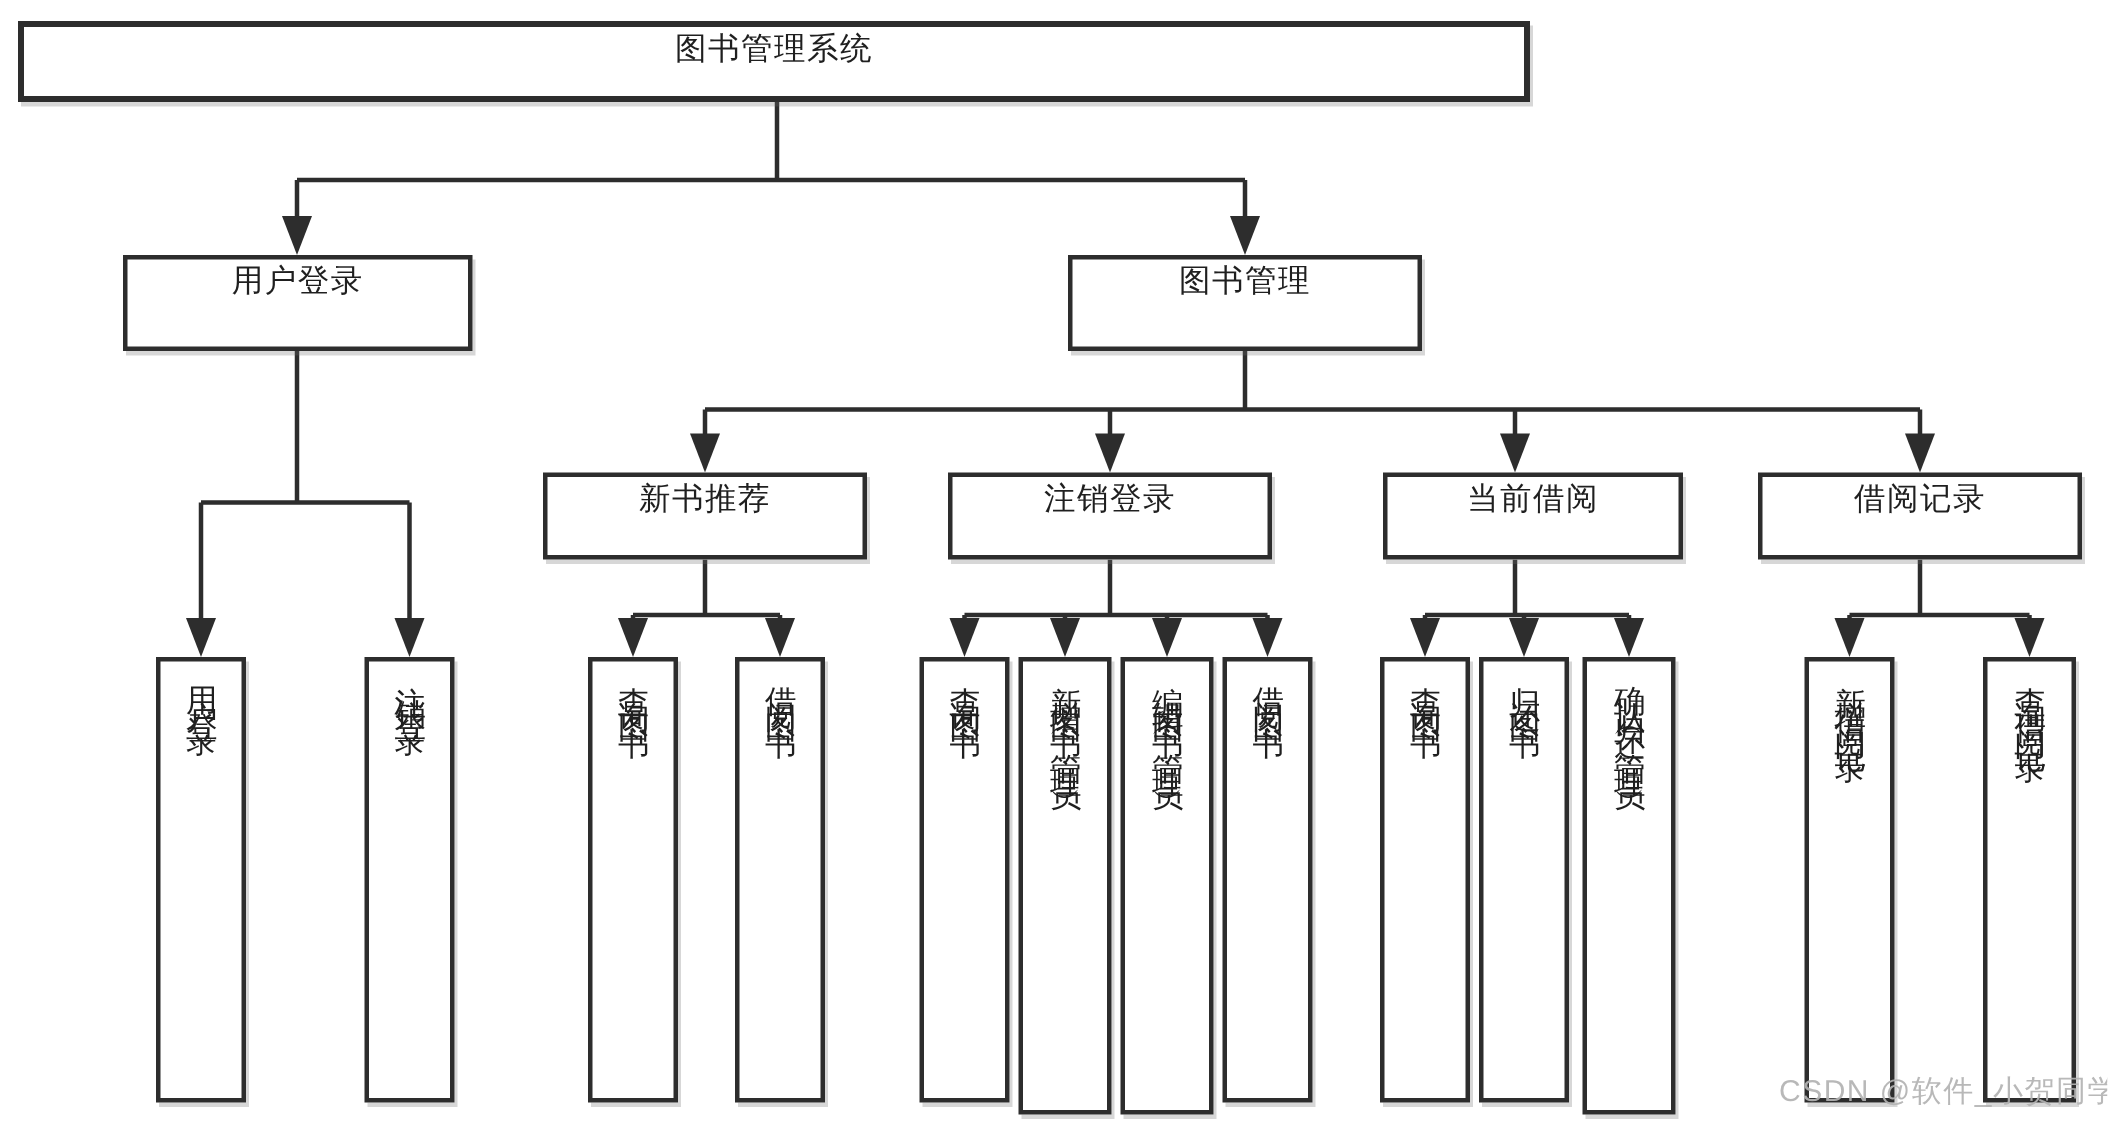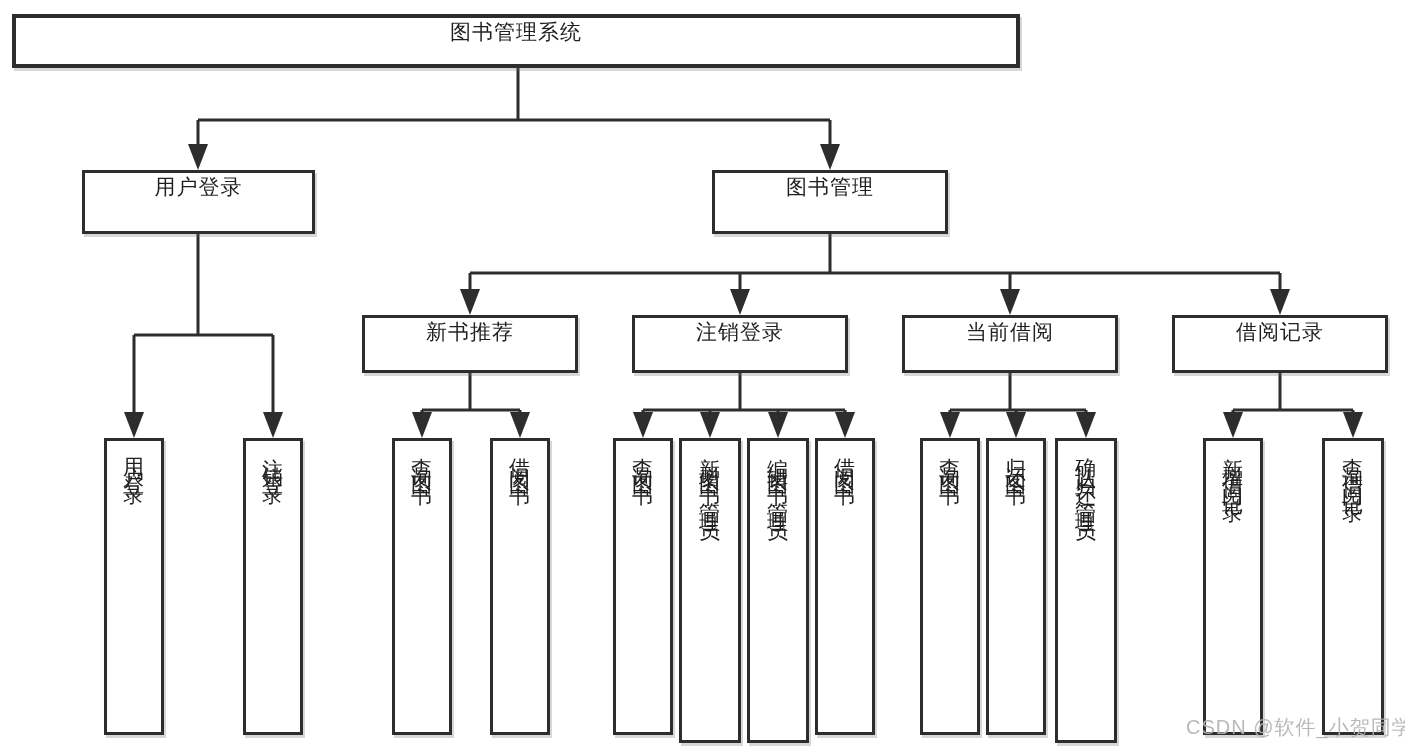--- a/index.html
+++ b/index.html
@@ -114,21 +114,21 @@
   <div class="box" style="left:362px;top:315px;width:216px;height:58px">
     <span class="hlabel">新书推荐</span>
   </div>
 
   <div class="box" style="left:712px;top:170px;width:236px;height:64px">
     <span class="hlabel">图书管理</span>
   </div>
   <div class="box" style="left:632px;top:315px;width:216px;height:58px">
     <span class="hlabel">注销登录</span>
   </div>
-  <div class="box" style="left:902px;top:315px;width:216px;height:58px">
+  <div class="box" style="left:922px;top:315px;width:200px;height:58px">
     <span class="hlabel">当前借阅</span>
   </div>
   <div class="box" style="left:1172px;top:315px;width:216px;height:58px">
     <span class="hlabel">借阅记录</span>
   </div>
 
   <div class="box leaf" style="left:104px;top:438px;width:60px;height:297px">
     <span class="vlabel">用户登录</span>
   </div>
   <div class="box leaf" style="left:243px;top:438px;width:60px;height:297px">

